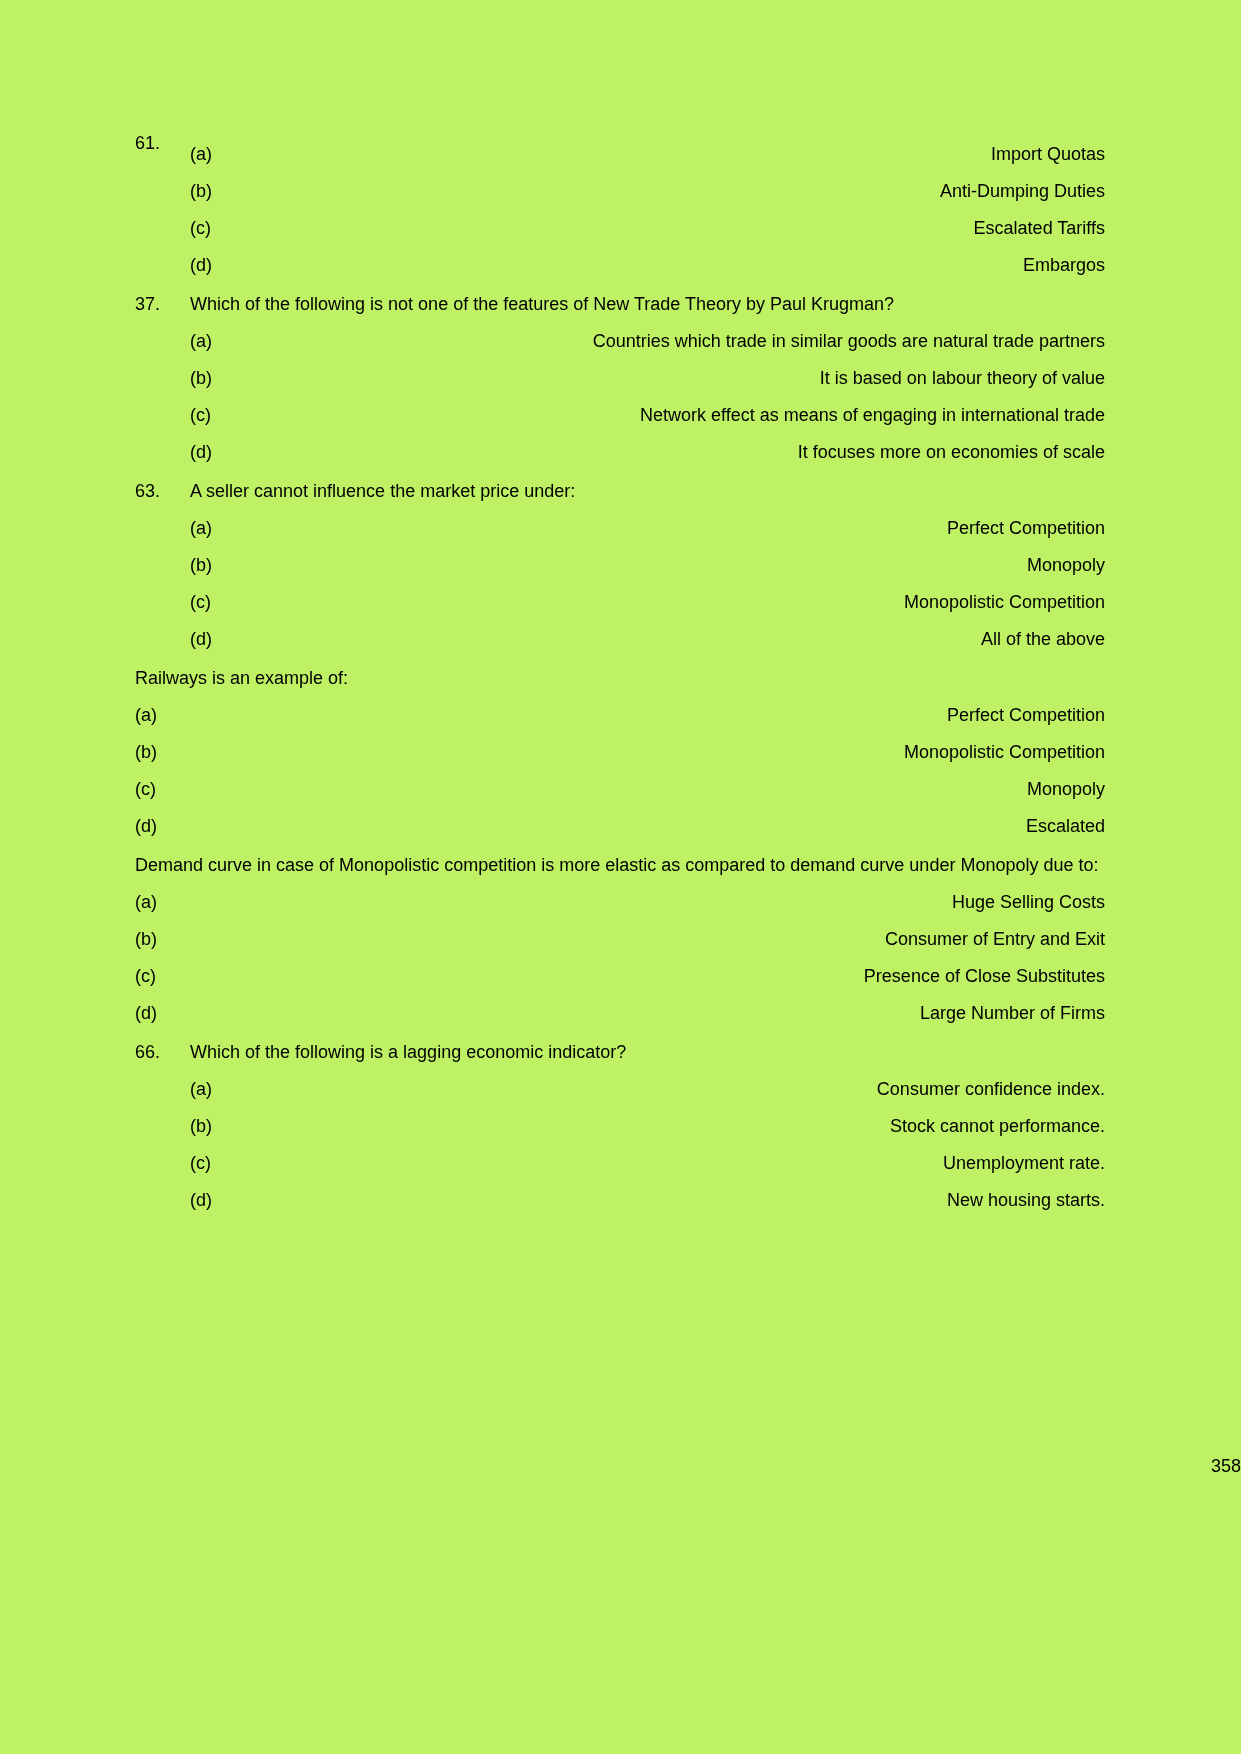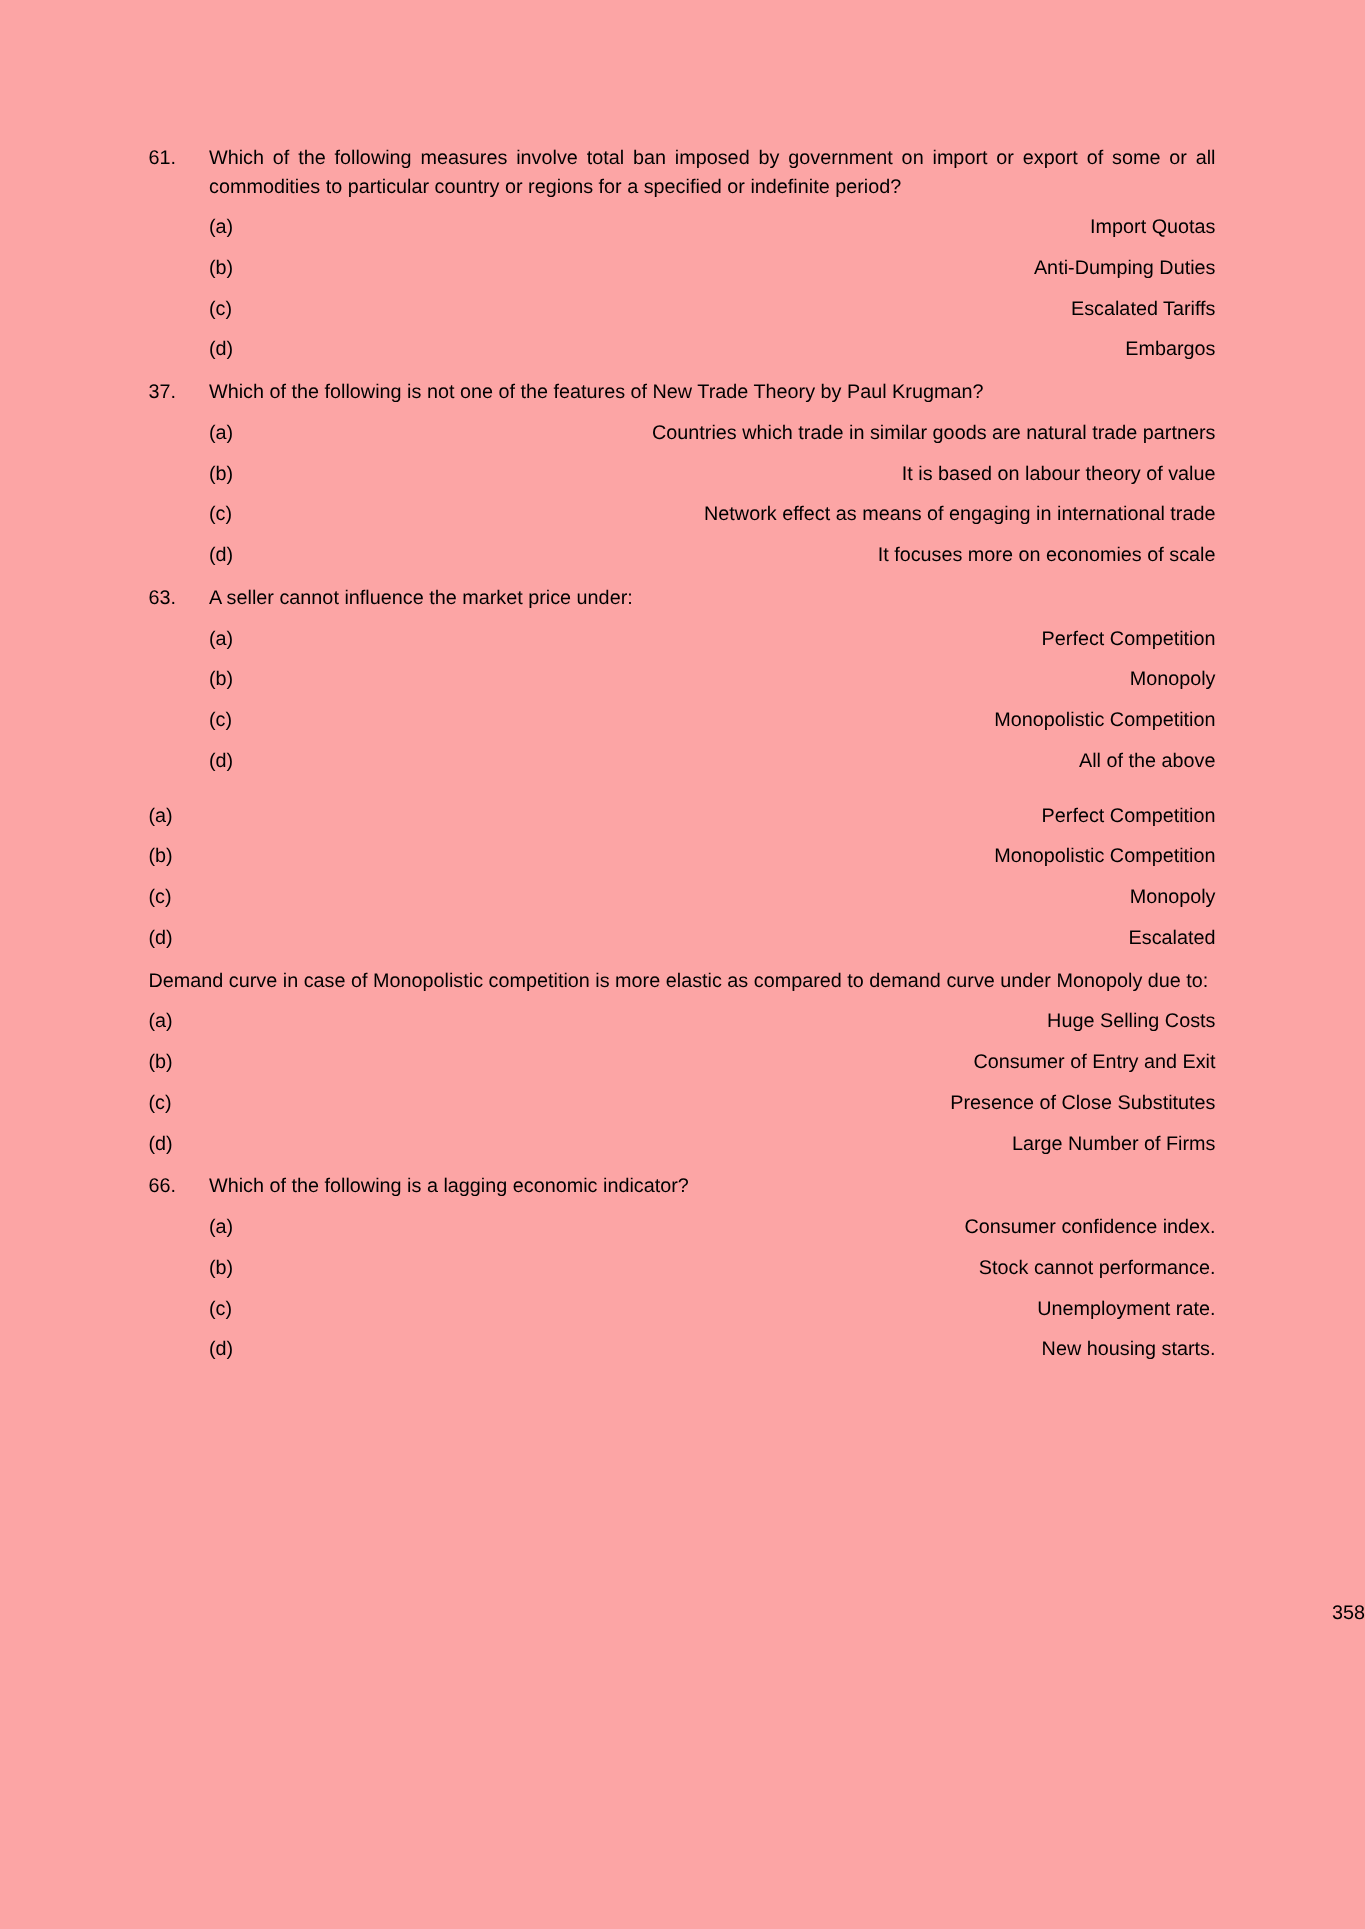--- a/index.html
+++ b/index.html
@@ -4,21 +4,21 @@
 <style>
   html, body {
     margin: 0;
     padding: 0;
     background: #e8e8e8;
   }
   .page {
     position: relative;
     width: 1241px;
     height: 1754px;
-    background: #fca5a5;
+    background: #bef264;
     margin: 0 auto;
     font-family: "Liberation Sans", sans-serif;
     color: #000000;
     font-size: 18px;
     overflow: hidden;
   }
   .content {
     padding: 130px 136px 0 135px;
   }
   .question {
@@ -66,21 +66,20 @@
 </style>
 </head>
 <body>
 
 <div class="page">
   <div class="content">
 
   <div class="question">
         <div class="qnum">61.</div>
         <div class="qbody">
-          <div class="qtext">Which of the following measures involve total ban imposed by government on import or export of some or all commodities to particular country or regions for a specified or indefinite period?</div>
           <div class="options">
             <div class="option">
               <span class="opt-letter">(a)</span>
               <span class="opt-text">Import Quotas</span>
             </div>
             <div class="option">
               <span class="opt-letter">(b)</span>
               <span class="opt-text">Anti-Dumping Duties</span>
             </div>
             <div class="option">
@@ -137,20 +136,21 @@
             </div>
             <div class="option">
               <span class="opt-letter">(d)</span>
               <span class="opt-text">All of the above</span>
             </div>
           </div>
         </div>
       </div>
       <div class="question">
         <div class="qbody">
+          <div class="qtext">Railways is an example of:</div>
           <div class="options">
             <div class="option">
               <span class="opt-letter">(a)</span>
               <span class="opt-text">Perfect Competition</span>
             </div>
             <div class="option">
               <span class="opt-letter">(b)</span>
               <span class="opt-text">Monopolistic Competition</span>
             </div>
             <div class="option">

